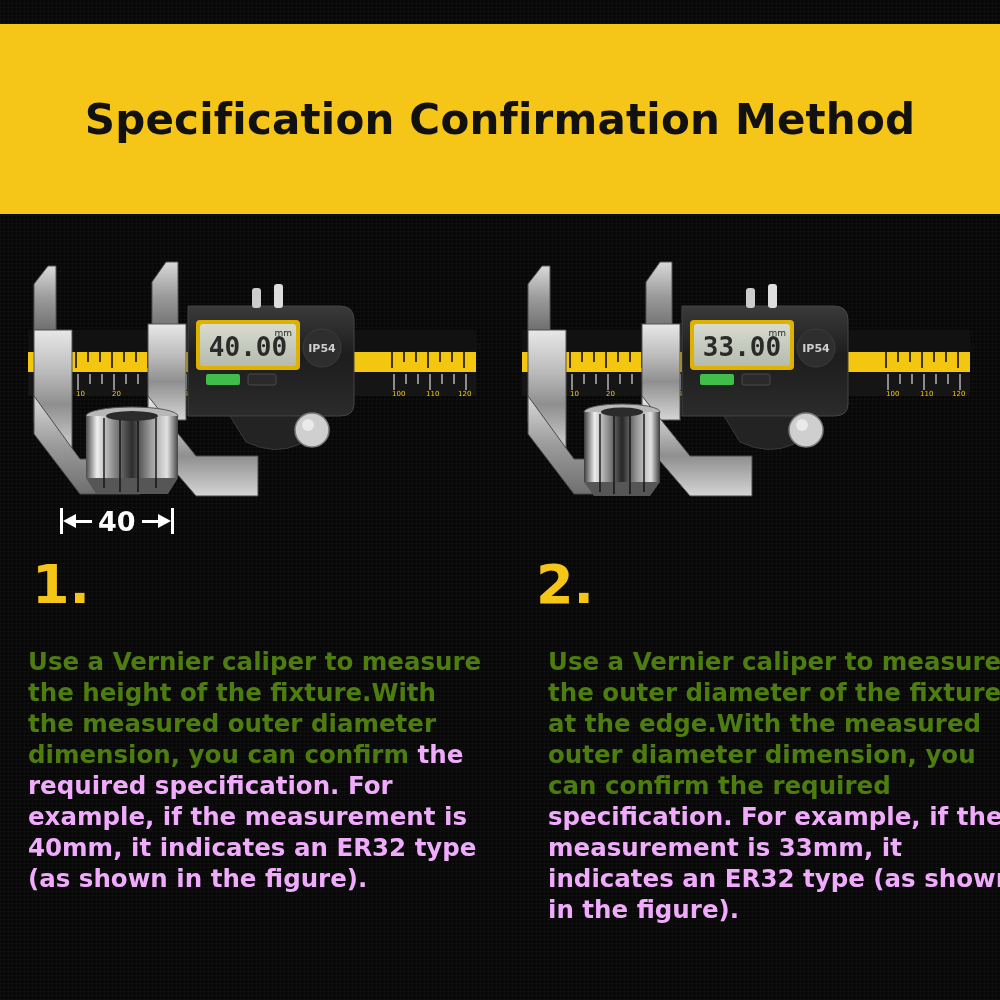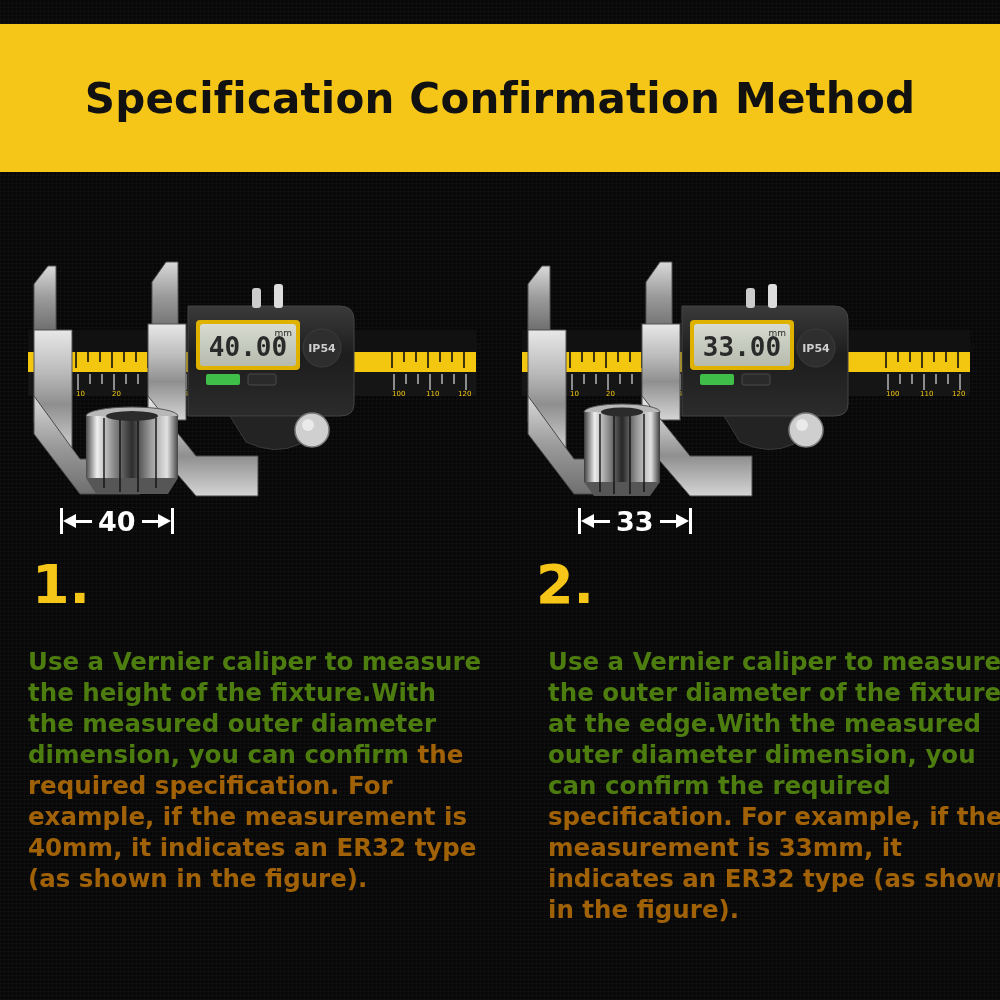--- a/index.html
+++ b/index.html
@@ -30,21 +30,21 @@
     pointer-events: none;
     z-index: 0;
   }
 
   
   .banner {
     position: absolute;
     left: 0;
     top: 24px;
     width: 1000px;
-    height: 148px;
+    height: 190px;
     background: #f5c518;
     display: flex;
     align-items: center;
     justify-content: center;
     z-index: 3;
   }
   .banner-title {
     font-size: 42px;
     font-weight: bold;
     color: #111;
@@ -141,21 +141,21 @@
     top: 460px;
     left: 28px;
     width: 462px;
     font-size: 24.5px;
     line-height: 31px;
     font-family: "DejaVu Sans", sans-serif;
     font-weight: bold;
     color: #e9e9e9;
   }
   .body-text .hl {
-    color: #a16207;
+    color: #f0abfc;
   }
   .col-right .body-text { left: 40px; width: 470px; margin-left: 8px; }
   .col-right .step-num { left: 36px; }
   .col-right .dim { left: 78px; }
   .col-right .caliper-wrap { margin-left: 14px; }
 
   .plain { color: #4d7c0f; }
 </style>
 </head>
 <body>
@@ -485,29 +485,20 @@
           <rect x="180" y="80" width="96" height="42" rx="3" fill="url(#lcdg2)"></rect>
           <text x="228" y="112" text-anchor="middle" font-size="26" font-family="DejaVu Sans Mono, monospace" font-weight="bold" fill="#2a2a2a">33.00</text>
           <text x="272" y="92" text-anchor="end" font-size="9" font-family="DejaVu Sans, sans-serif" fill="#2a2a2a">mm</text>
           <circle cx="302" cy="104" r="19" fill="#2e2e2e" stroke="#3d3d3d"></circle>
           <text x="302" y="108" text-anchor="middle" font-size="11" font-family="DejaVu Sans, sans-serif" fill="#cfcfcf" font-weight="bold">IP54</text>
           <rect x="186" y="130" width="34" height="11" rx="2" fill="#3fbf4a"></rect>
           <rect x="228" y="130" width="28" height="11" rx="2" fill="#2a2a2a" stroke="#4a4a4a"></rect>
         </svg>
       </div>
 
-      <div class="dim">
-        <span class="tick"></span>
-        <span class="arrow-l"></span>
-        <span class="line"></span>
-        <span class="value">33</span>
-        <span class="line"></span>
-        <span class="arrow-r"></span>
-        <span class="tick"></span>
-      </div>
 
       <div class="step-num">2.</div>
 
       <div class="body-text">
         <span class="plain">Use a Vernier caliper to measure the outer diameter of the fixture at the edge.With the measured outer diameter dimension, you can confirm the required </span><span class="hl">specification.  For example, if the measurement is 33mm, it indicates an ER32 type (as shown in the figure).</span>
       </div>
     </div>
 
   </div>
 </div>

